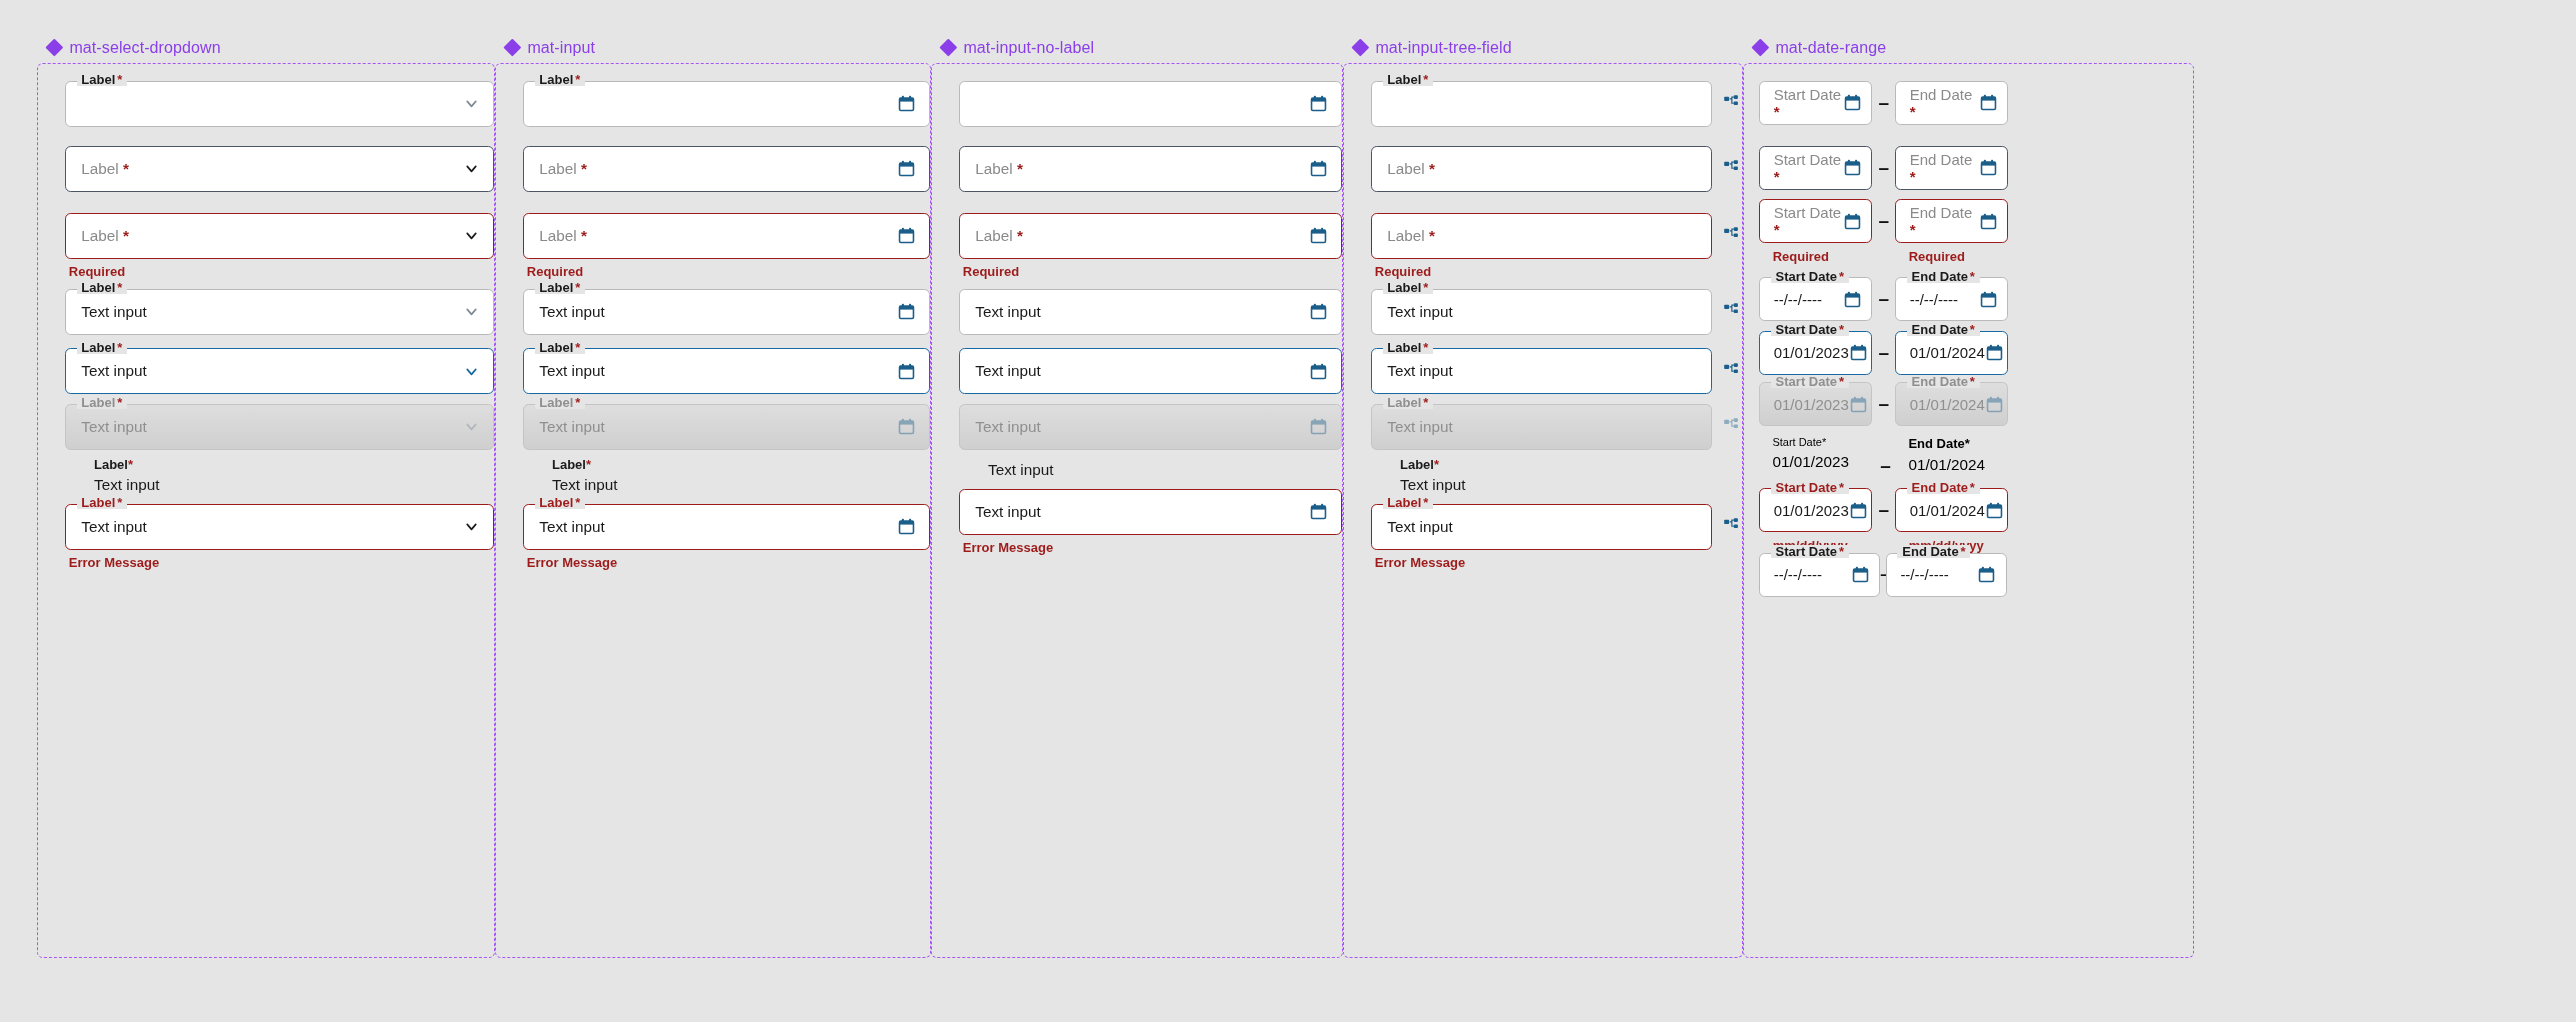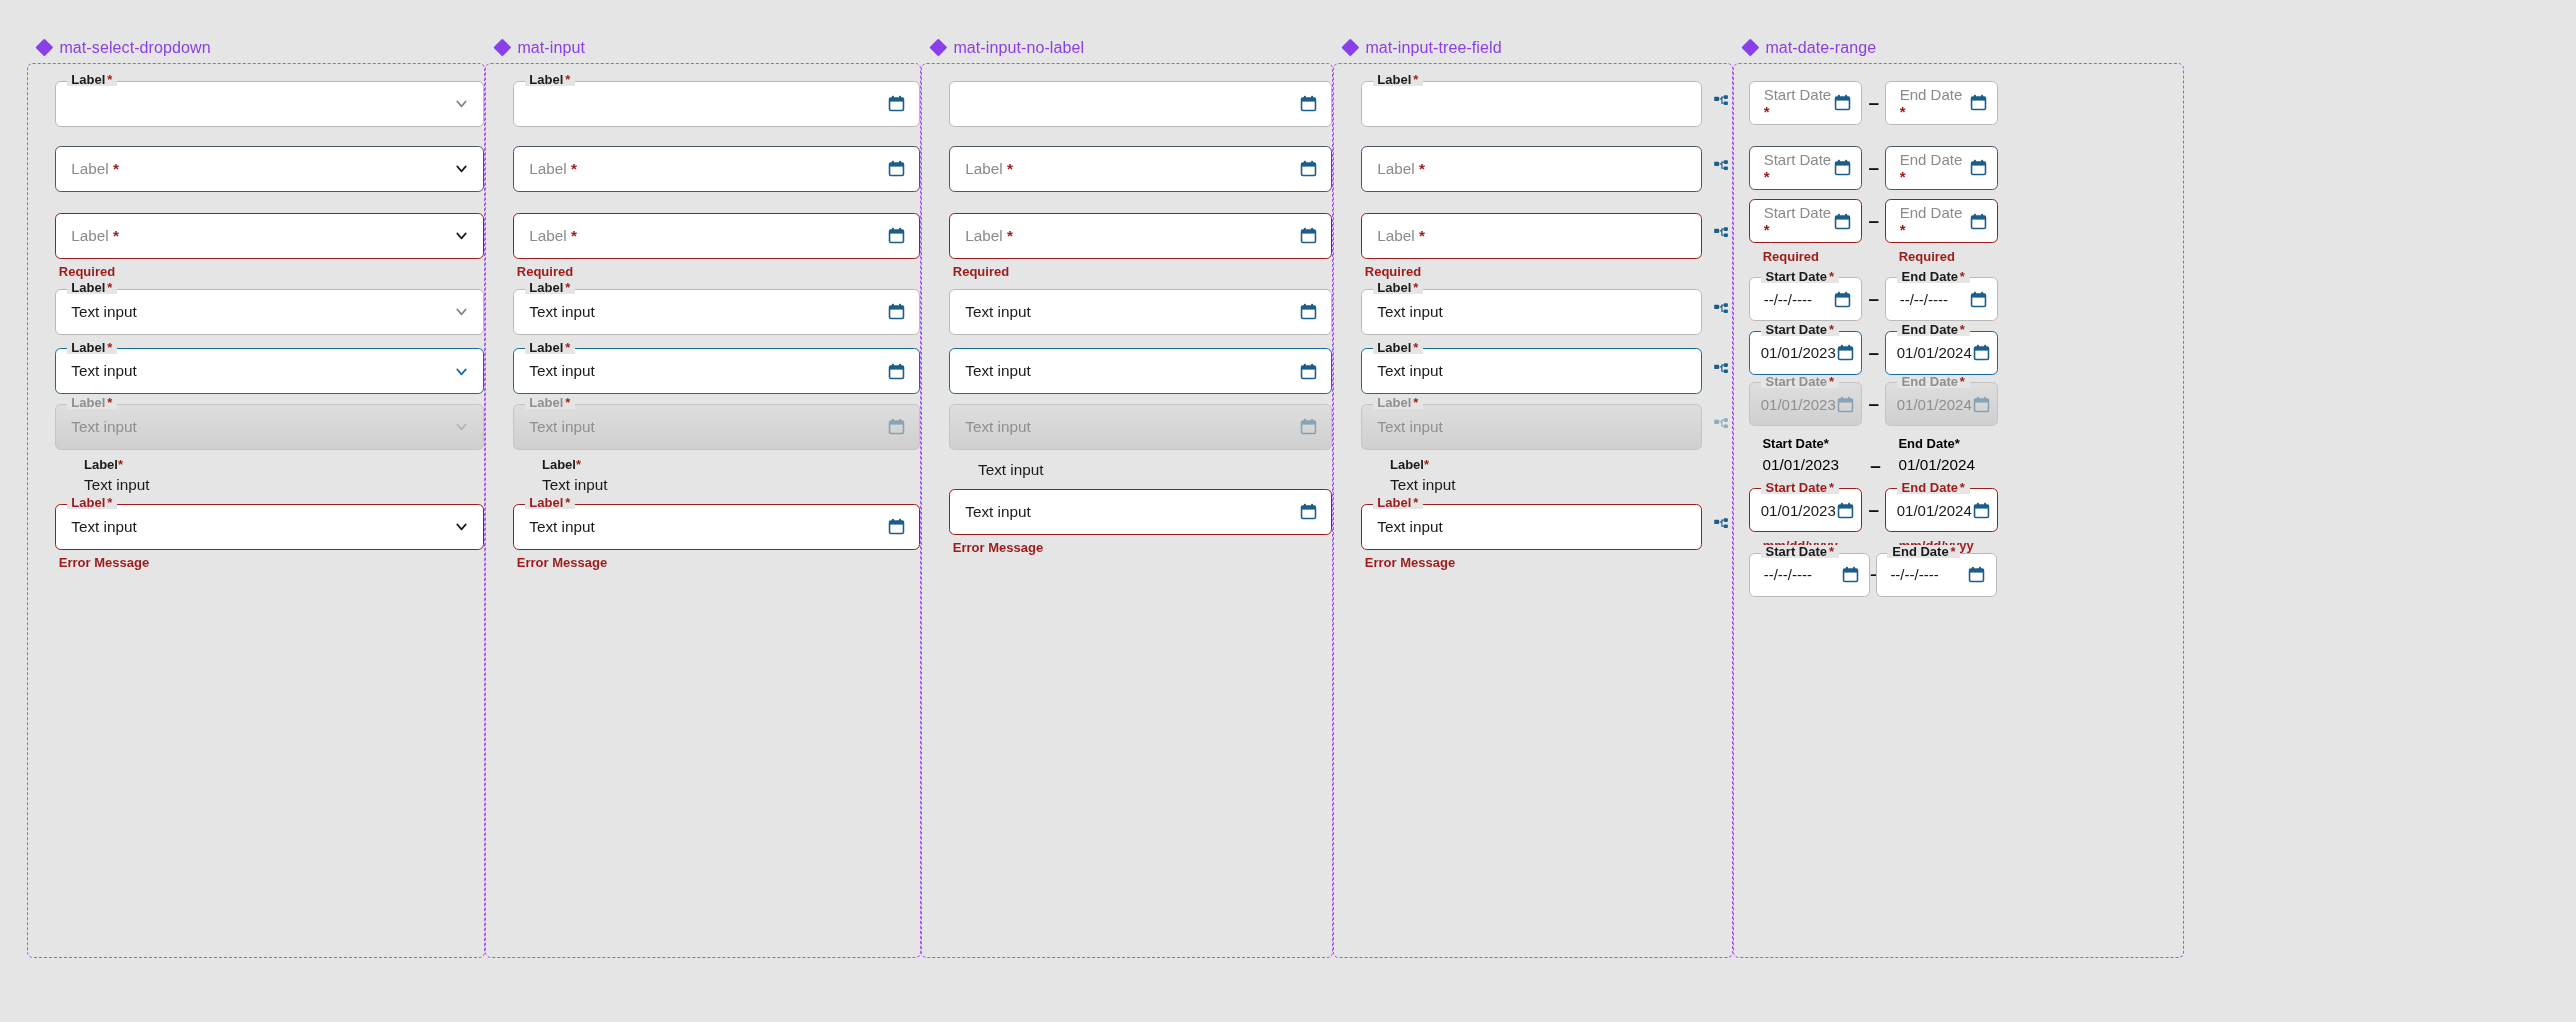--- a/index.html
+++ b/index.html
@@ -97,35 +97,35 @@
   .cal { width:19px; height:19px; }
   .cal svg { display:block; }
 
   .tree-ico { width:19px; height:19px; flex:0 0 auto; }
   .tree-ico svg { display:block; }
 
   
   .dr-row { display:flex; align-items:center; padding-left: 15.3px; }
   .dr-dash { width:23px; text-align:center; font-size:19px; font-weight:bold; color:#111; flex:0 0 23px; }
   .dr-cell { width:113px; }
-  .dr-fs { height:44px; padding:0 9.5px 0 13.4px;justify-content:center; }
+  .dr-fs { height:44px; padding:0 9.5px 0 13.4px; }
   .dr-fs .val { font-size:15px; }
   .dr-msgs { display:flex; padding-left:15.3px; }
   .dr-msgs .m { width:113px; font-size:13px; font-weight:bold; color:#9e1b1b; padding-left:13.4px;}
   .dr-msgs .gap { width:23px; }
   .dr-plain { display:flex; padding-left:17px; align-items:flex-start;}
   .dr-plain .c { width:113px; padding-left:11.4px;}
   .dr-plain .d { width:23px; text-align:center; font-size:19px; font-weight:bold; color:#111; margin-top:19px;}
 </style>
 </head>
 <body>
 
 <div class="board">
 
-  <div id="sections-host" style="display:flex;">
+  <div id="sections-host" style="display:flex;margin-left:10px;">
       <div class="section col-w1">
         <div class="section-header">
           <span class="diamond-icon">
             <i></i>
             <i></i>
             <i></i>
             <i></i>
           </span>
           <span>mat-select-dropdown</span>
         </div>
@@ -830,21 +830,21 @@
                       <rect x="6.2" y="2.3" width="2.6" height="4.4" rx="1" fill="#1b5e8a"></rect>
                       <rect x="15.2" y="2.3" width="2.6" height="4.4" rx="1" fill="#1b5e8a"></rect>
                     </svg>
                   </span>
                 </div>
               </div>
             </div>
           </div>
           <div class="dr-plain" style="margin-top: 9.5px;">
             <div class="c">
-              <div class="p-label" style="font-size:13px;font-weight:bold;">Start Date<span class="star">*</span></div>
+              <div class="p-label" style="font-size:11px;font-weight:normal;">Start Date<span class="star">*</span></div>
               <div class="p-value" style="font-size:15.3px;margin-top:4.8px;">01/01/2023</div>
             </div>
             <div class="d">–</div>
             <div class="c">
               <div class="p-label" style="font-size:13px;font-weight:bold;">End Date<span class="star">*</span></div>
               <div class="p-value" style="font-size:15.3px;margin-top:4.8px;">01/01/2024</div>
             </div>
           </div>
           <div style="margin-top: 11.4px;">
             <div class="dr-row">

